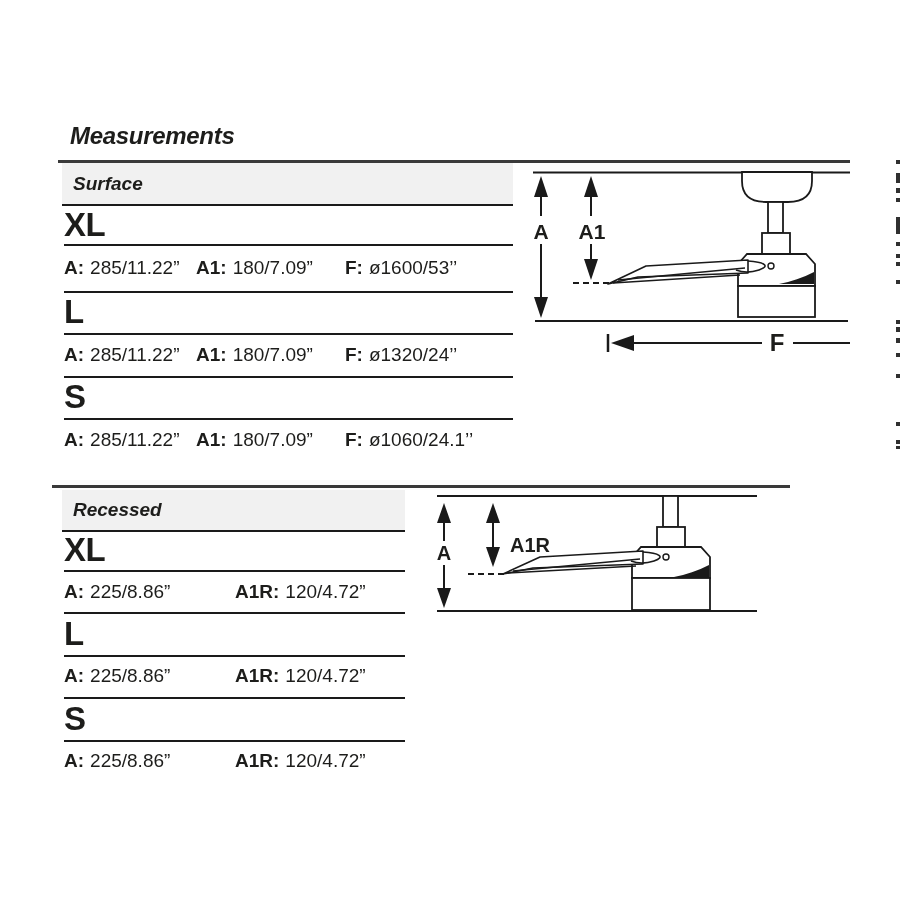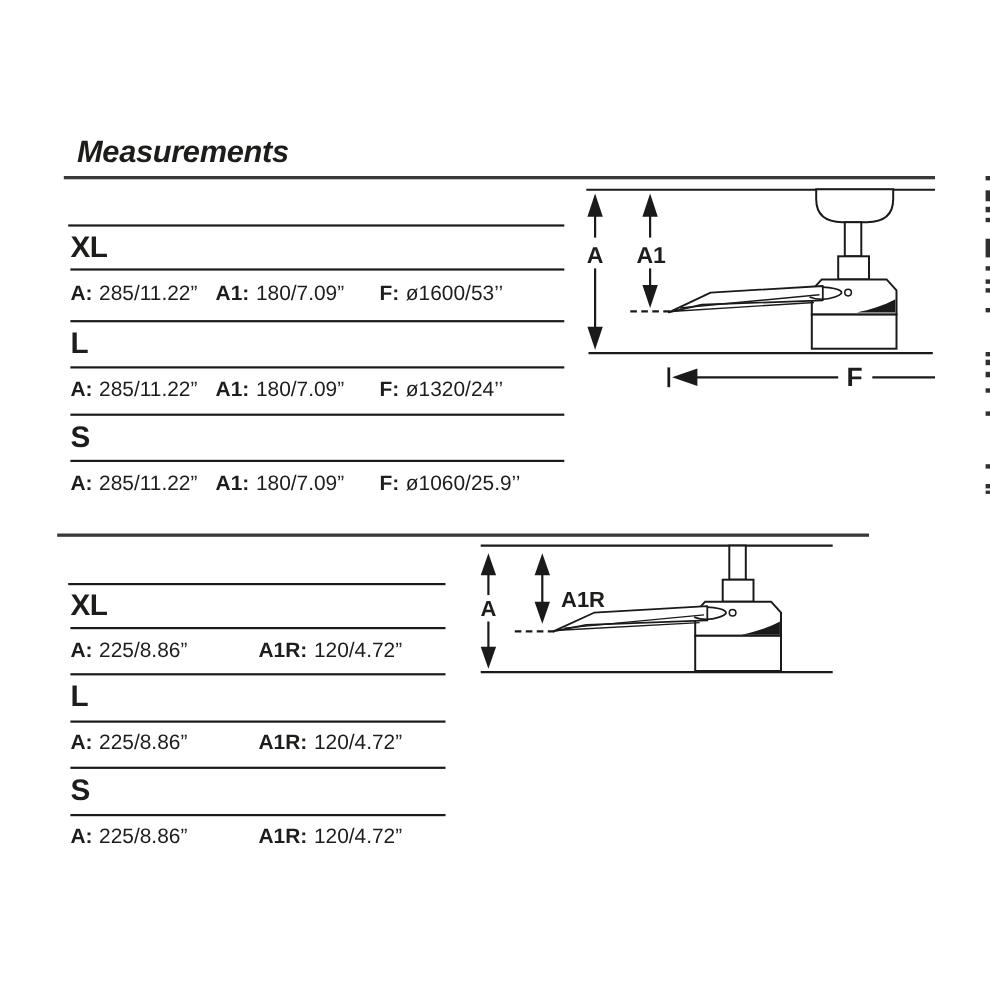--- a/index.html
+++ b/index.html
@@ -3,53 +3,56 @@
 <meta charset="utf-8">
 <style>
   html,body{margin:0;padding:0;background:#ffffff;}
   #page{
     position:relative;width:900px;height:900px;background:#ffffff;overflow:hidden;
     font-family:"Liberation Sans", sans-serif;color:#1d1d1b;
   }
   
   .doc-title{
     position:absolute;left:70px;top:122px;
-    font-size:28px;font-weight:700;font-style:italic;letter-spacing:-0.3px;
+    font-size:24px;font-weight:700;font-style:italic;letter-spacing:-0.3px;
   }
   
   .rule{position:absolute;height:3px;background:#3a3a3a;}
   
   .band{
     position:absolute;background:#f1f1f1;display:flex;align-items:center;
     font-size:19px;font-weight:700;font-style:italic;padding-left:11px;box-sizing:border-box;
   }
   
   .sep{position:absolute;height:2px;background:#1a1a1a;}
   
   .size-row{
     position:absolute;display:flex;align-items:center;
-    font-size:27px;font-weight:700;letter-spacing:-0.5px;padding-left:2px;box-sizing:border-box;
+    font-size:33px;font-weight:700;letter-spacing:-0.5px;padding-left:2px;box-sizing:border-box;
   }
   .val-row{position:absolute;font-size:19px;}
   .pair{position:absolute;top:50%;transform:translateY(-50%);white-space:nowrap;}
   .ml{font-weight:700;margin-right:6px;}
   
   svg{position:absolute;overflow:visible;}
   svg text{font-family:"Liberation Sans", sans-serif;font-weight:700;fill:#1d1d1b;}
   .frag{position:absolute;background:#1a1a1a;opacity:.9;}
 </style>
 </head>
 <body>
 
 <div id="page">
 
   <div class="doc-title">Measurements</div>
 
   <div class="rule" style="left:58px;top:160px;width:792px;"></div>
 
+  <div class="band" style="left:62px;top:163px;width:451px;height:41px;">
+    <span>Surface</span>
+  </div>
   <div class="sep" style="left:62px;top:204px;width:451px;"></div>
 
   <div class="size-row" style="left:62px;top:206px;width:451px;height:38px;">
     <span>XL</span>
   </div>
   <div class="sep" style="left:64px;top:244px;width:449px;height:1.5px;"></div>
   <div class="val-row" style="left:62px;top:245px;width:451px;height:46px;">
     <span class="pair" style="left:2px;"><span class="ml">A:</span><span>285/11.22”</span></span>
     <span class="pair" style="left:134px;"><span class="ml">A1:</span><span>180/7.09”</span></span>
     <span class="pair" style="left:283px;"><span class="ml">F:</span><span>ø1600/53’’</span></span>
@@ -67,21 +70,21 @@
   </div>
   <div class="sep" style="left:64px;top:376px;width:449px;height:1.5px;"></div>
 
   <div class="size-row" style="left:62px;top:378px;width:451px;height:38px;">
     <span>S</span>
   </div>
   <div class="sep" style="left:64px;top:418px;width:449px;height:1.5px;"></div>
   <div class="val-row" style="left:62px;top:419px;width:451px;height:42px;">
     <span class="pair" style="left:2px;"><span class="ml">A:</span><span>285/11.22”</span></span>
     <span class="pair" style="left:134px;"><span class="ml">A1:</span><span>180/7.09”</span></span>
-    <span class="pair" style="left:283px;"><span class="ml">F:</span><span>ø1060/25.9’’</span></span>
+    <span class="pair" style="left:283px;"><span class="ml">F:</span><span>ø1060/24.1’’</span></span>
   </div>
 
   <svg style="left:520px;top:150px;" width="340" height="212" viewBox="520 150 340 212">
 
     <line x1="533" y1="172.5" x2="850" y2="172.5" stroke="#1a1a1a" stroke-width="2"></line>
     <line x1="535" y1="321" x2="848" y2="321" stroke="#1a1a1a" stroke-width="2"></line>
 
     <g>
       <line x1="541" y1="192" x2="541" y2="302" stroke="#1a1a1a" stroke-width="2"></line>
       <polygon points="541,176 534,197 548,197" fill="#1a1a1a"></polygon>
@@ -118,20 +121,23 @@
       <line x1="608" y1="334" x2="608" y2="352" stroke="#1a1a1a" stroke-width="2.5"></line>
       <line x1="616" y1="343" x2="762" y2="343" stroke="#1a1a1a" stroke-width="2"></line>
       <polygon points="611,343 634,335 634,351" fill="#1a1a1a"></polygon>
       <text x="777" y="351" font-size="24" text-anchor="middle">F</text>
       <line x1="793" y1="343" x2="850" y2="343" stroke="#1a1a1a" stroke-width="2"></line>
     </g>
   </svg>
 
   <div class="rule" style="left:52px;top:485px;width:738px;"></div>
 
+  <div class="band" style="left:62px;top:490px;width:343px;height:40px;">
+    <span>Recessed</span>
+  </div>
   <div class="sep" style="left:62px;top:530px;width:343px;"></div>
 
   <div class="size-row" style="left:62px;top:532px;width:343px;height:36px;">
     <span>XL</span>
   </div>
   <div class="sep" style="left:64px;top:570px;width:341px;height:1.5px;"></div>
   <div class="val-row" style="left:62px;top:571px;width:343px;height:41px;">
     <span class="pair" style="left:2px;"><span class="ml">A:</span><span>225/8.86”</span></span>
     <span class="pair" style="left:173px;"><span class="ml">A1R:</span><span>120/4.72”</span></span>
   </div>

